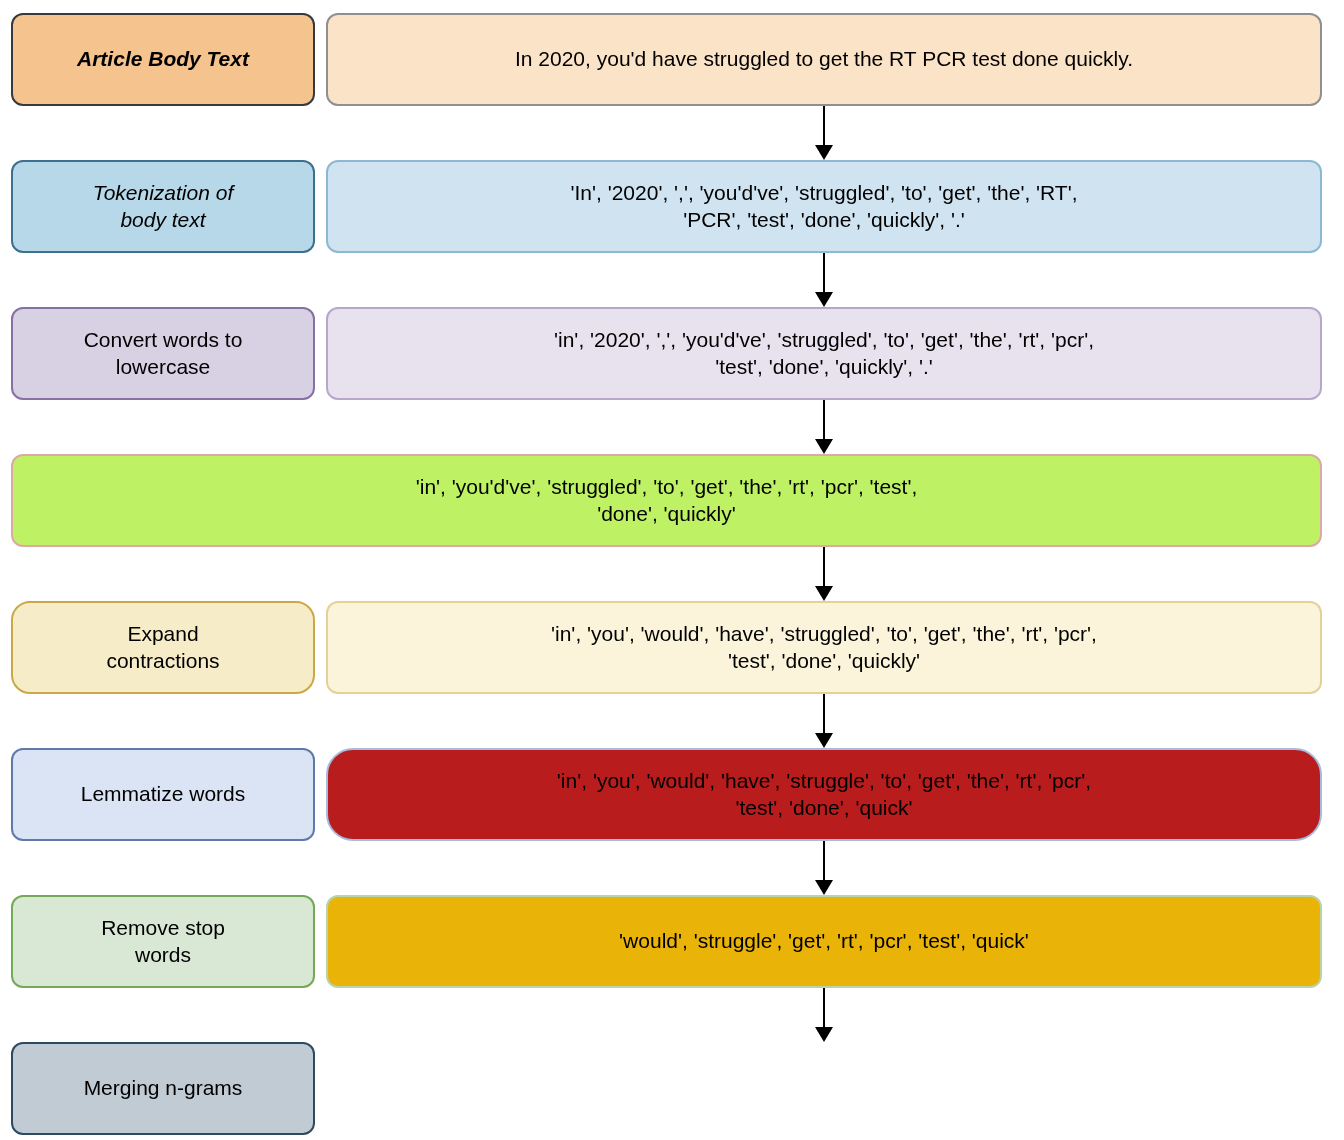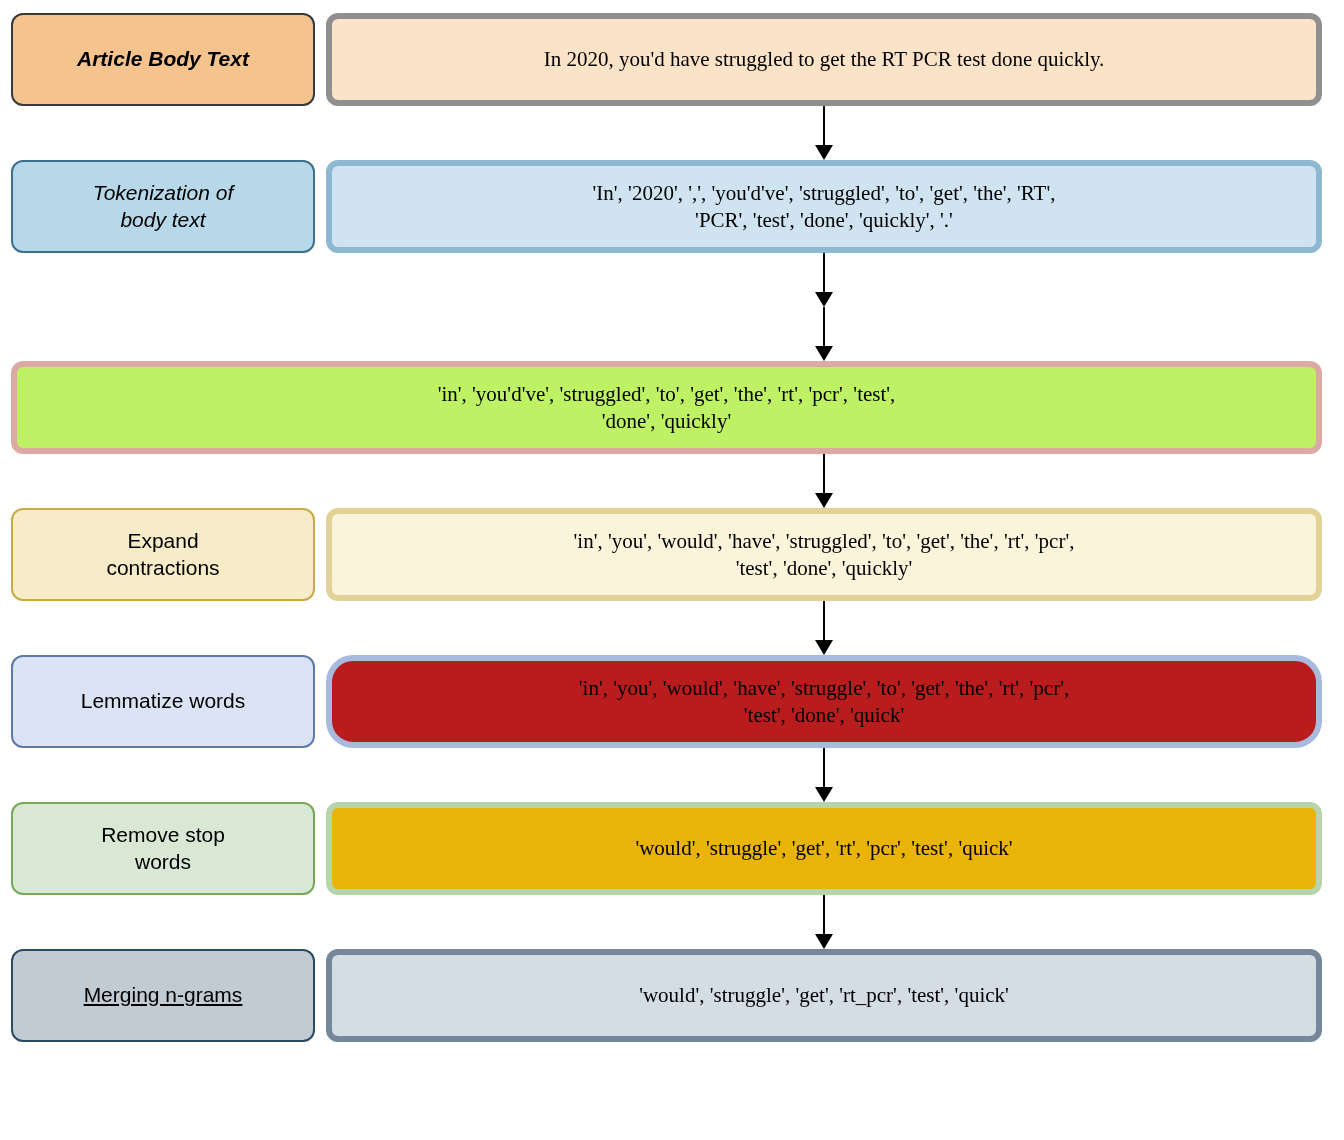--- a/index.html
+++ b/index.html
@@ -9,21 +9,21 @@
   }
   .diagram { position:relative; box-sizing:border-box; width:1344px; padding:13px 22px 0 11px; }
   .row { display:flex; height:93px; }
   .box {
     box-sizing:border-box; border-radius:12px;
     display:flex; align-items:center; justify-content:center;
     text-align:center; white-space:pre-line;
     font-size:21px; line-height:1.28; padding:2px 10px;
   }
   .label-box { flex:0 0 304px; margin-right:11px; border:2.5px solid #000; }
-  .content-box { flex:1 1 auto; border:6px solid #ef4444;font-family:Liberation Serif, serif; }
+  .content-box { flex:1 1 auto; border:2px solid #ef4444; }
   .title-label { font-weight:bold; font-style:italic; }
   .gap { position:relative; height:54px; }
   .arrow {
     position:absolute; left:812px; top:0; width:2px;
     height:calc(100% - 15px); background:#000;
   }
   .arrow::after {
     content:""; position:absolute; left:-8px; top:100%;
     width:0; height:0;
     border-left:9px solid transparent; border-right:9px solid transparent;
@@ -48,36 +48,42 @@
     <div class="box label-box" style="background-color: rgb(183, 216, 232); border-color: rgb(61, 111, 142); font-style: italic;">Tokenization of
 body text</div>
     <div class="box content-box" style="background-color: rgb(207, 227, 240); border-color: rgb(141, 184, 210);">'In', '2020', ',', 'you'd've', 'struggled', 'to', 'get', 'the', 'RT',
 'PCR', 'test', 'done', 'quickly', '.'</div>
   </div>
 
   <div class="gap">
     <div class="arrow"></div>
   </div>
 
+  <div class="row">
+    <div class="box label-box" style="background-color: rgb(216, 208, 227); border-color: rgb(134, 112, 164);">Convert words to
+lowercase</div>
+    <div class="box content-box" style="background-color: rgb(232, 226, 239); border-color: rgb(183, 167, 203);">'in', '2020', ',', 'you'd've', 'struggled', 'to', 'get', 'the', 'rt', 'pcr',
+'test', 'done', 'quickly', '.'</div>
+  </div>
 
   <div class="gap">
     <div class="arrow"></div>
   </div>
 
   <div class="row">
     <div class="box content-box" style="background-color: #bef264; border-color: rgb(219, 170, 165);">'in', 'you'd've', 'struggled', 'to', 'get', 'the', 'rt', 'pcr', 'test',
 'done', 'quickly'</div>
   </div>
 
   <div class="gap">
     <div class="arrow"></div>
   </div>
 
   <div class="row">
-    <div class="box label-box" style="background-color: rgb(247, 236, 200); border-color: rgb(201, 168, 71);">Expand
+    <div class="box label-box" style="background-color: rgb(247, 236, 200); border-color: rgb(201, 168, 71); border-radius: 19px;">Expand
 contractions</div>
     <div class="box content-box" style="background-color: rgb(251, 244, 218); border-color: rgb(227, 210, 152);">'in', 'you', 'would', 'have', 'struggled', 'to', 'get', 'the', 'rt', 'pcr',
 'test', 'done', 'quickly'</div>
   </div>
 
   <div class="gap">
     <div class="arrow"></div>
   </div>
 
   <div class="row">
@@ -94,17 +100,16 @@
     <div class="box label-box" style="background-color: rgb(217, 231, 213); border-color: rgb(118, 169, 87);">Remove stop
 words</div>
     <div class="box content-box" style="background-color: #eab308; border-color: rgb(183, 212, 170);">'would', 'struggle', 'get', 'rt', 'pcr', 'test', 'quick'</div>
   </div>
 
   <div class="gap">
     <div class="arrow"></div>
   </div>
 
   <div class="row">
-    <div class="box label-box" style="background-color: rgb(192, 203, 212); border-color: rgb(45, 74, 99); text-decoration: underline;">Merging n-grams</div>
-    <div class="box content-box" style="background-color: rgb(213, 221, 228); border-color: rgb(116, 136, 154);">'would', 'struggle', 'get', 'rt_pcr', 'test', 'quick'</div>
+    <div class="box label-box" style="background-color: rgb(192, 203, 212); border-color: rgb(45, 74, 99);">Merging n-grams</div>
   </div>
 
 </div>
 
 </body></html>

